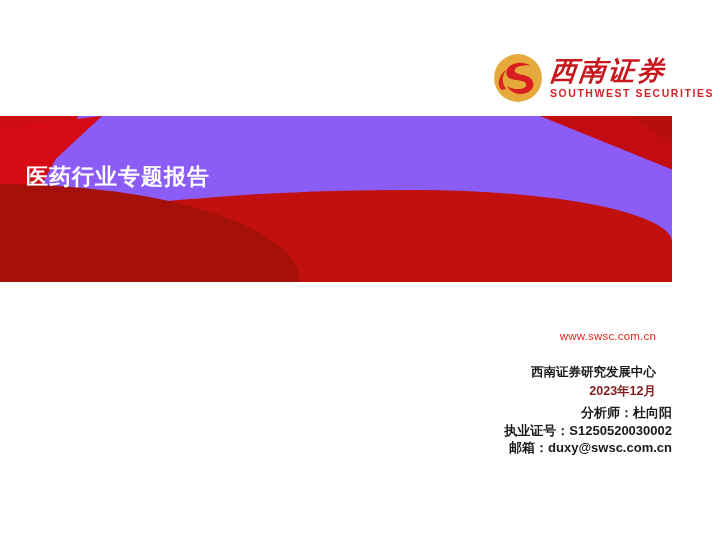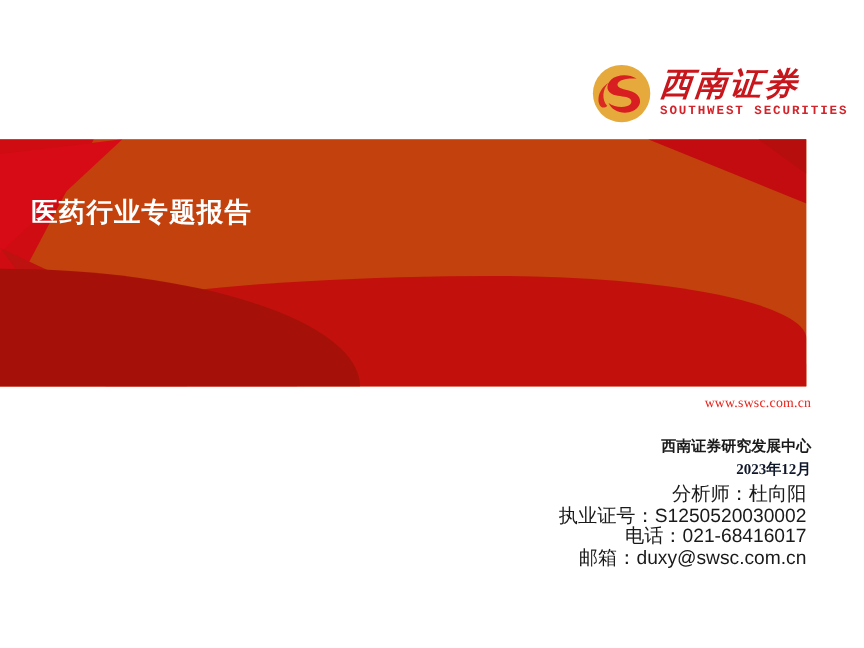--- a/index.html
+++ b/index.html
@@ -49,38 +49,38 @@
     font-size: 27px;
     font-weight: bold;
     font-style: italic;
     color: #C8161D;
     line-height: 1.05;
     letter-spacing: 2px;
     white-space: nowrap;
     transform: skewX(-6deg);
   }
   .logo-en {
-    font-family: Liberation Mono, monospace;
+    font-family: Liberation Sans, sans-serif;
     font-size: 10.5px;
     font-weight: bold;
     color: #D4242B;
     letter-spacing: 1.55px;
     line-height: 1.2;
     margin-top: 2px;
     white-space: nowrap;
   }
 
   
   .banner {
     position: absolute;
     left: 0;
     top: 116px;
     width: 672px;
-    height: 206px;
-    background: #c2410c;
+    height: 166px;
+    background: #8b5cf6;
     overflow: hidden;
     text-decoration: underline;
   }
   .banner .facet {
     position: absolute;
     pointer-events: none;
   }
   
   .facet-bl {
     left: 0; top: 0; width: 340px; height: 206px;
@@ -153,58 +153,58 @@
     font-weight: bold;
     color: #ffffff;
     letter-spacing: 1px;
     white-space: nowrap;
     z-index: 5;
   }
 
   
   .info {
     position: absolute;
-    right: 44px;
+    right: 64px;
     top: 328px;
     width: 400px;
     text-align: right;
-    font-family: Liberation Serif, serif;
   }
   .info-url {
     font-size: 11.5px;
     color: #E8241C;
     line-height: 16px;
     letter-spacing: .2px;
   }
   .info-org {
     font-size: 12.5px;
     font-weight: bold;
     color: #1a1a1a;
     line-height: 19px;
     margin-top: 19px;
   }
   .info-date {
     font-size: 12.5px;
     font-weight: bold;
-    color: #0f172a;
+    color: #7f1d1d;
     line-height: 19px;
   }
 
   .analyst {
     position: absolute;
     right: 48px;
     top: 404px;
     width: 400px;
     text-align: right;
   }
   .analyst-line {
-    font-size: 16px;
+    font-size: 13px;
     color: #1a1a1a;
     line-height: 17.5px;
     white-space: nowrap;
+    font-weight: bold;
   }
 </style>
 </head>
 <body>
 
 <div class="page">
 
   <div class="logo-area">
     <div class="logo-mark">
       <svg viewBox="0 0 100 100" xmlns="http://www.w3.org/2000/svg">
@@ -235,17 +235,16 @@
 
   <div class="info">
     <div class="info-url">www.swsc.com.cn</div>
     <div class="info-org">西南证券研究发展中心</div>
     <div class="info-date">2023年12月</div>
   </div>
 
   <div class="analyst">
     <div class="analyst-line">分析师：杜向阳</div>
     <div class="analyst-line">执业证号：S1250520030002</div>
-    <div class="analyst-line">电话：021-68416017</div>
     <div class="analyst-line">邮箱：duxy@swsc.com.cn</div>
   </div>
 
 </div>
 
 </body></html>

